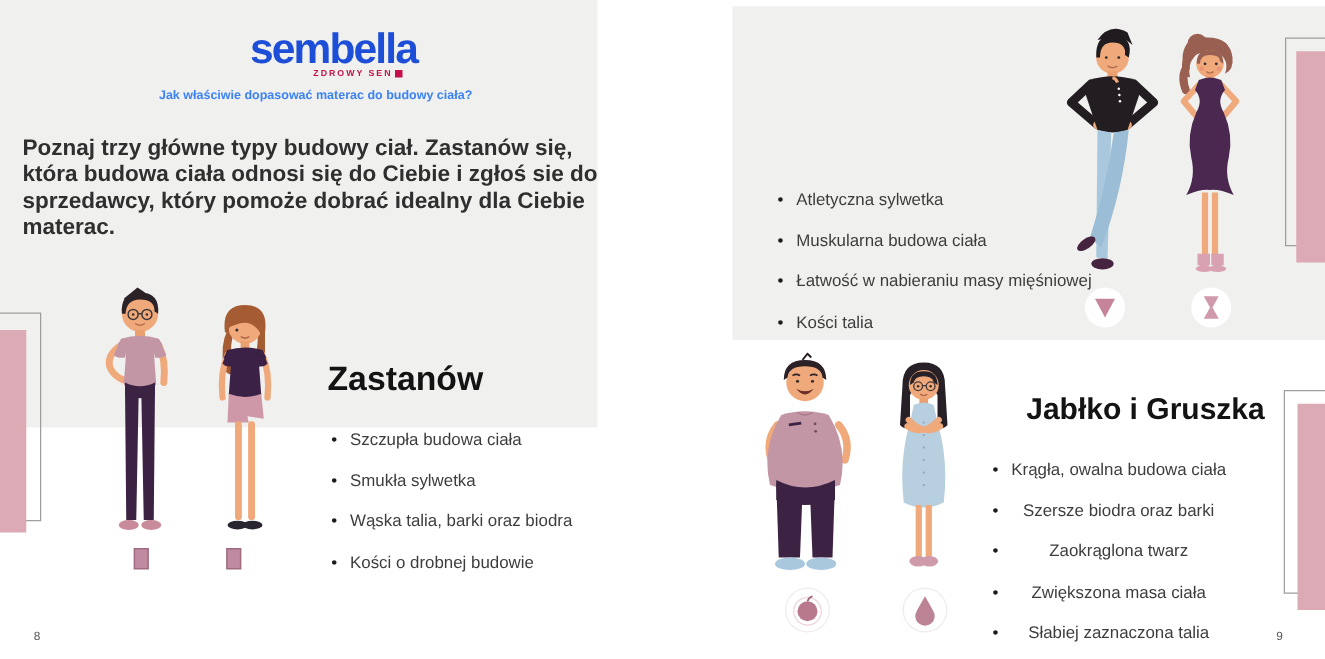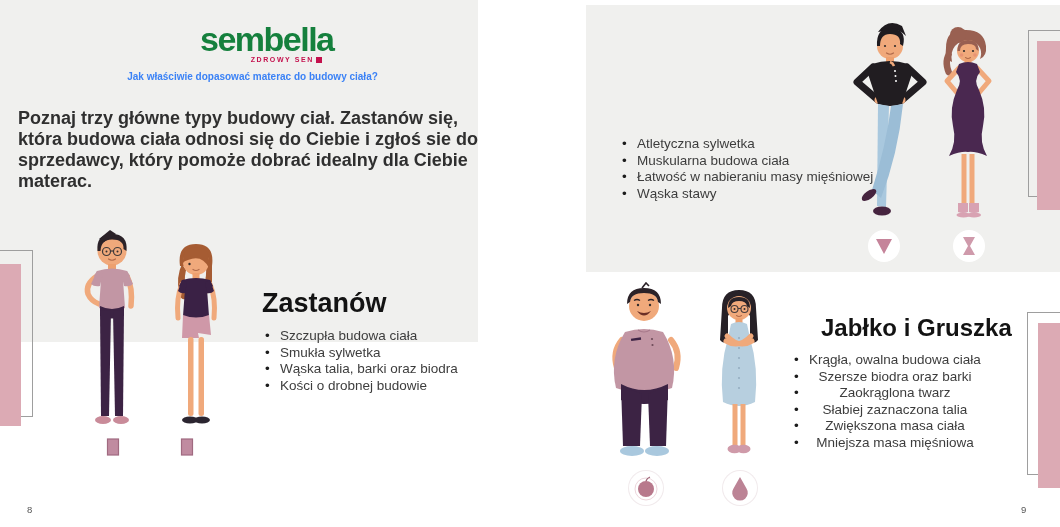--- a/index.html
+++ b/index.html
@@ -16,38 +16,38 @@
   .decor-pink{position:absolute;background:#dcaab4;}
   #decor-left-outline{left:-20px;top:250px;width:51px;height:165px;}
   #decor-left-pink{left:-20px;top:264px;width:41px;height:162px;}
   #decor-rt-outline{left:1028px;top:30px;width:46px;height:165px;}
   #decor-rt-pink{left:1037px;top:41px;width:40px;height:169px;}
   #decor-rb-outline{left:1027px;top:312px;width:47px;height:161px;}
   #decor-rb-pink{left:1038px;top:323px;width:38px;height:165px;}
 
   
   .logo{position:absolute;left:200px;top:22px;width:122px;text-align:center;}
-  .logo-text{font-size:34px;font-weight:bold;letter-spacing:-1.5px;color:#15803d;line-height:34px;}
+  .logo-text{font-size:34px;font-weight:bold;letter-spacing:-1.5px;color:#1d4ed8;line-height:34px;}
   .logo-tagline{margin-top:0px;text-align:right;color:#c4114d;font-size:7px;font-weight:bold;
                 letter-spacing:1.6px;line-height:8px;}
   .logo-square{display:inline-block;width:6px;height:6px;background:#c4114d;margin-left:2px;vertical-align:-1px;}
 
   
   .page-title{position:absolute;left:20px;top:71px;width:465px;text-align:center;
               font-size:10px;font-weight:bold;color:#3b82f6;}
   .intro{position:absolute;left:18px;top:108px;width:472px;font-size:18px;font-weight:bold;
          line-height:21px;color:#2f2f2f;}
   .section-heading{position:absolute;font-weight:bold;color:#131313;}
   #heading-prostokat{left:262px;top:288px;font-size:27px;}
   #heading-trojkat{left:609px;top:98px;font-size:27px;}
   #heading-jablko{left:821px;top:314px;font-size:24px;}
 
   ul.bullets{position:absolute;margin:0;padding:0;list-style:none;
              font-size:13.5px;line-height:16.5px;color:#3d3d3d;}
-  ul.bullets li{position:relative;padding-left:17px;}
+  ul.bullets li{position:relative;padding-left:17px;margin-top:16px;}
   ul.bullets li::before{content:"\2022";position:absolute;left:2px;color:#1c1c1c;}
   #list-prostokat{left:263px;top:328px;}
   #list-trojkat{left:620px;top:136px;}
   #list-jablko{left:792px;top:352px;text-align:center;}
 
   .figure{position:absolute;}
   .shape-badge{position:absolute;border-radius:50%;background:#fff;display:flex;
                align-items:center;justify-content:center;}
   .badge-plain{box-shadow:none;}
   .badge-faint{box-shadow:0 0 0 1px #f1eaec;}
@@ -84,30 +84,30 @@
     <li>Szczupła budowa ciała</li>
     <li>Smukła sylwetka</li>
     <li>Wąska talia, barki oraz biodra</li>
     <li>Kości o drobnej budowie</li>
   </ul>
 
   <ul class="bullets" id="list-trojkat">
     <li>Atletyczna sylwetka</li>
     <li>Muskularna budowa ciała</li>
     <li>Łatwość w nabieraniu masy mięśniowej</li>
-    <li>Wąska stawy</li>
+    <li>Kości talia</li>
   </ul>
 
   <div class="section-heading" id="heading-jablko">Jabłko i Gruszka</div>
   <ul class="bullets" id="list-jablko">
     <li>Krągła, owalna budowa ciała</li>
     <li>Szersze biodra oraz barki</li>
     <li>Zaokrąglona twarz</li>
+    <li>Zwiększona masa ciała</li>
     <li>Słabiej zaznaczona talia</li>
-    <li>Zwiększona masa ciała</li>
     <li>Mniejsza masa mięśniowa</li>
   </ul>
 
   <svg class="figure" style="left:66px;top:224px;" width="92" height="205" viewBox="0 0 92 205">
     <circle cx="46" cy="27" r="14.5" fill="#f0a97b"></circle>
     <path d="M31.5 27 Q30 10 46 10 Q62 10 60.5 27 L57.5 25 Q58 15.5 46 15.5 Q35 15.5 34.5 27 Z" fill="#2b2228"></path>
     <path d="M33 15 L44 6 L50 10 L38 18 Z" fill="#2b2228"></path>
     <g stroke="#3f3a3a" stroke-width="1.2" fill="none">
       <circle cx="40.5" cy="27.5" r="4"></circle>
         <circle cx="51.5" cy="27.5" r="4"></circle>

